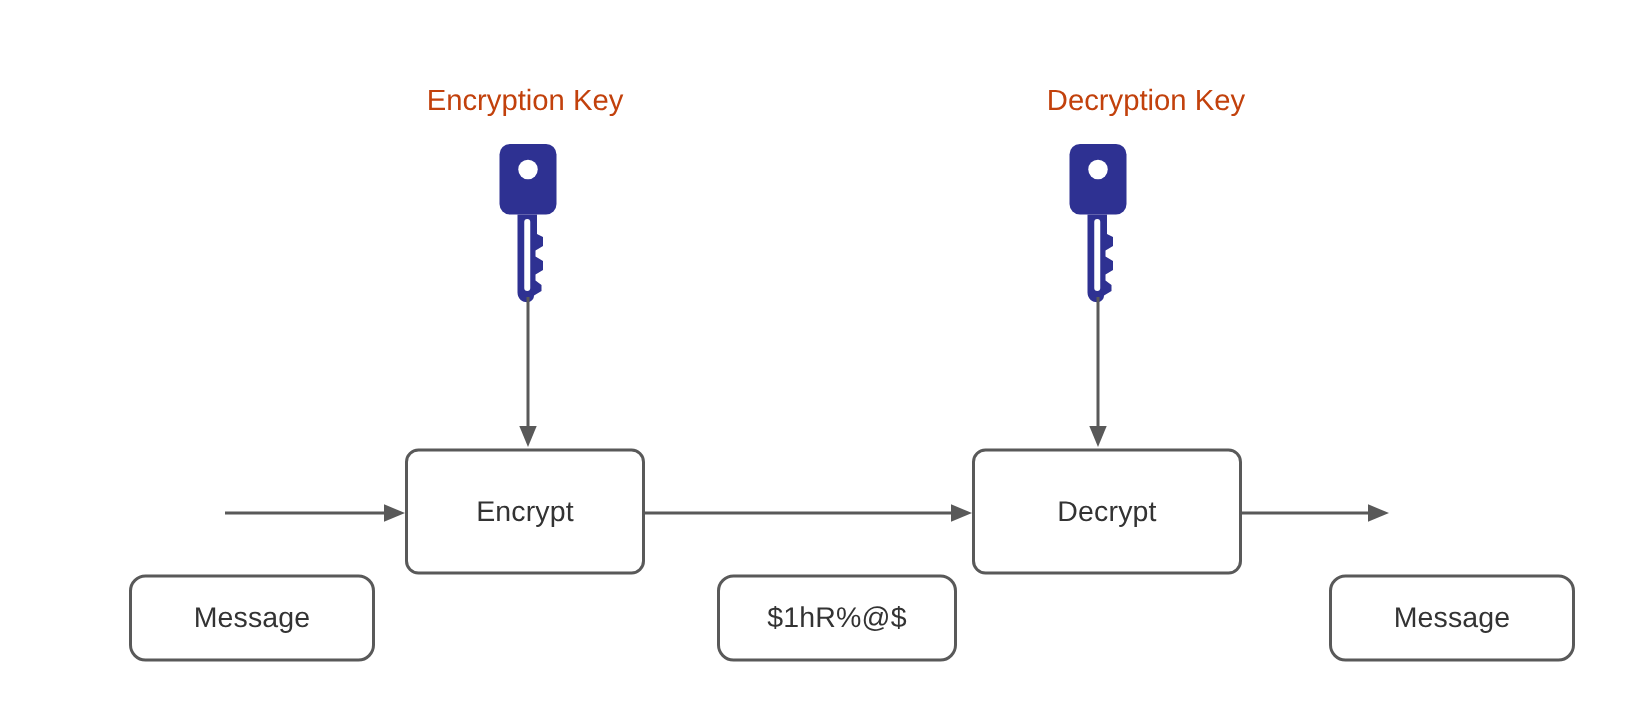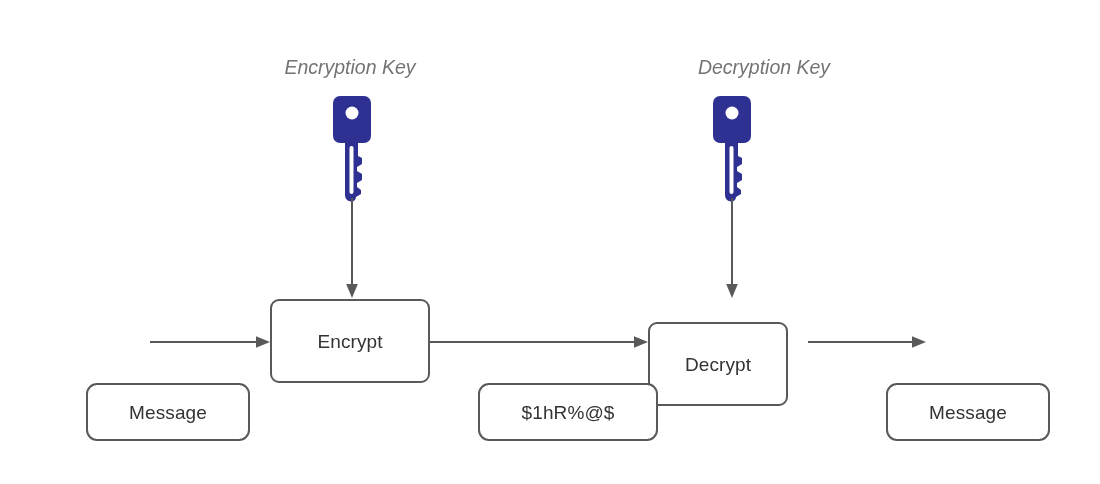--- a/index.html
+++ b/index.html
@@ -35,27 +35,26 @@
   }
   .proc-box {
     border-radius: 9px;
   }
   .data-box {
     border-radius: 11px;
     margin-left: 18px;
   }
   .caption {
     position: absolute;
-    color: #737373;
+    color: #c2410c;
     font-family: "Liberation Sans", sans-serif;
     font-size: 19.5px;
     line-height: 1;
     white-space: nowrap;
     text-align: center;
-    font-style: italic;
   }
   .key-icon {
     position: absolute;
   }
   .edge {
     position: absolute;
     overflow: visible;
   }
   .edge svg {
     display: block;
@@ -127,29 +126,29 @@
     <svg width="120" height="18" viewBox="0 0 120 18" xmlns="http://www.w3.org/2000/svg">
       <line x1="0" y1="9" x2="106" y2="9" stroke="#595959" stroke-width="2"></line>
       <path d="M118 9 L104 3.2 L104 14.8 Z" fill="#595959"></path>
     </svg>
   </div>
 
   <div class="node proc-box" style="left:270px; top:299px; width:160px; height:84px;">
     <span>Encrypt</span>
   </div>
 
-  <div class="node proc-box" style="left:648px; top:299px; width:140px; height:84px;margin-top:23px;">
+  <div class="node proc-box" style="left:648px; top:299px; width:180px; height:84px;">
     <span>Decrypt</span>
   </div>
 
   <div class="node data-box" style="left:68px; top:383px; width:164px; height:58px;">
     <span>Message</span>
   </div>
 
-  <div class="node data-box" style="left:460px; top:383px; width:180px; height:58px;">
+  <div class="node data-box" style="left:460px; top:383px; width:160px; height:58px;">
     <span>$1hR%@$</span>
   </div>
 
   <div class="node data-box" style="left:868px; top:383px; width:164px; height:58px;">
     <span>Message</span>
   </div>
 
 </div>
 
 </body></html>

